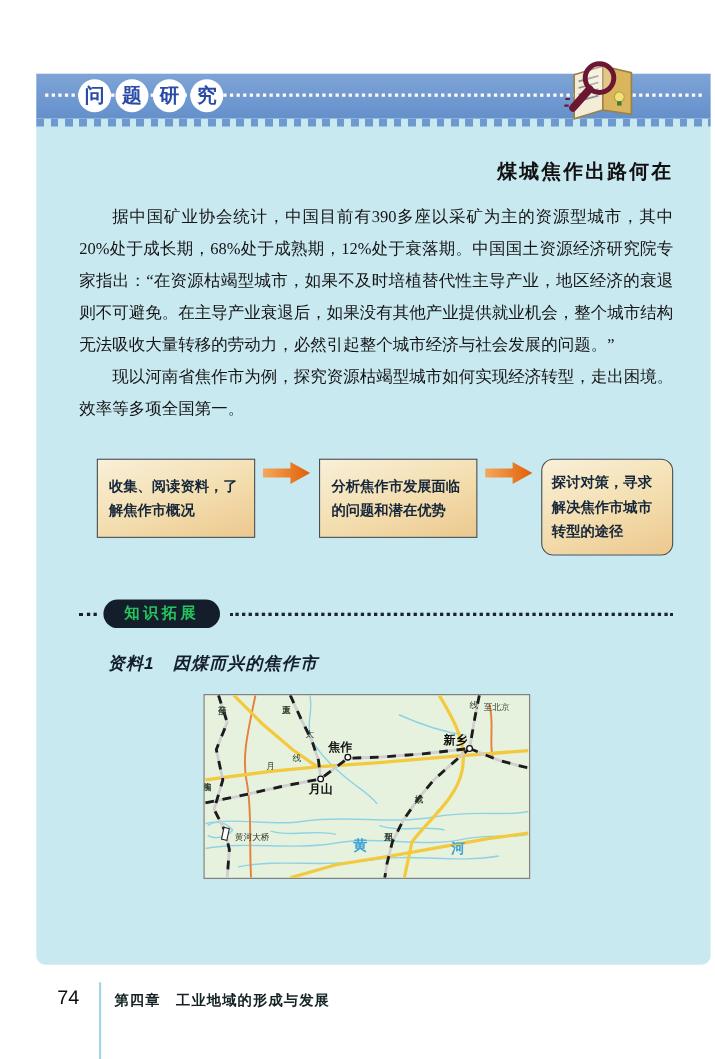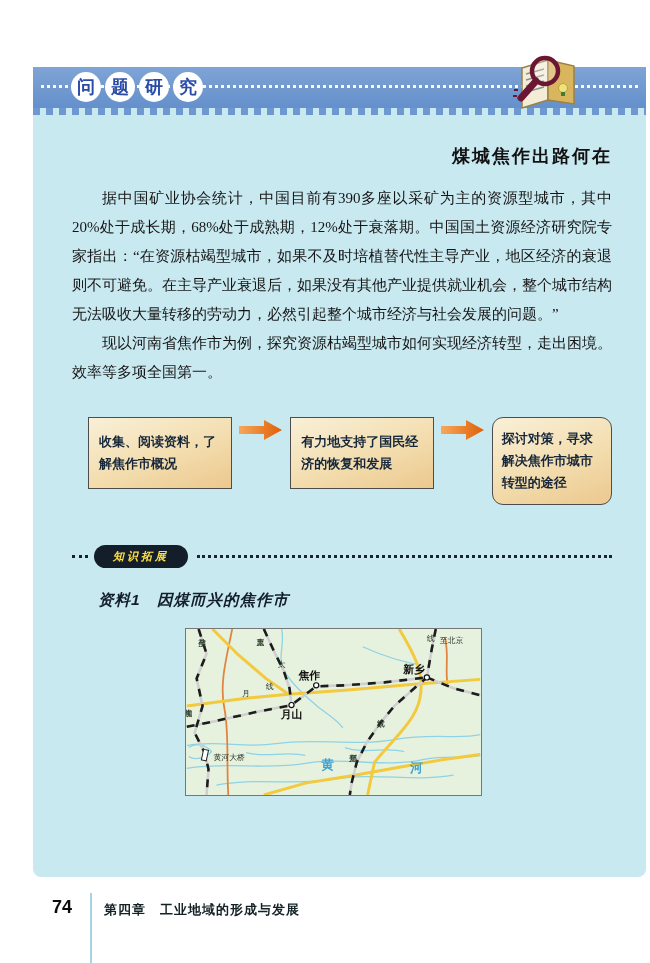--- a/index.html
+++ b/index.html
@@ -54,41 +54,41 @@
     padding:13px 10px; text-align:left;
   }
   .fb1 { width:150px; margin-left:16px; }
   .fb2 { width:149px; }
   .fb3 { width:125px; padding:10px 9px;border-radius:11px; }
   .flow-arrow { margin:0 7px; flex:0 0 auto; }
   
   .kb-row { margin-top:40px; display:flex; align-items:center; }
   .kb-dots { width:16px; border-top:3px dotted #16202c; height:0; margin-right:6px; }
   .kb-pill {
-    background:#141e2b; color:#fde047; border-radius:14px; padding:4px 19px;
-    font-family:"Liberation Sans","DejaVu Sans",sans-serif;
-    font-weight:bold; font-size:11px; letter-spacing:3px;font-style:italic;
+    background:#141e2b; color:#22c55e; border-radius:14px; padding:4px 19px;
+    font-family:"Liberation Sans","DejaVu Sans",sans-serif;
+    font-weight:bold; font-size:14px; letter-spacing:3px;
   }
   .kb-line { flex:1; border-top:3px dotted #1a2433; height:0; margin-left:9px; }
   .kb-heading {
     margin:22px 0 7px 26px; font-family:"Liberation Sans","DejaVu Sans",sans-serif;
     font-weight:bold; font-size:15.5px; color:#141f2c; letter-spacing:1px;font-style:italic;
   }
   
   figure.map-fig { margin:17px 0 0 113px; width:299px; }
   .map-svg { display:block; border:1px solid #777; background:#e7f2de; }
   .m-city  { font:bold 11px "Liberation Sans","DejaVu Sans",sans-serif; fill:#101010; }
   .m-tiny  { font:8px "Liberation Sans","DejaVu Sans",sans-serif; fill:#2c3a2c; }
   .m-river { font:bold 13px "Liberation Serif","DejaVu Serif",serif; fill:#3da2d4; }
   .mv { writing-mode:vertical-rl; text-orientation:upright; }
   
   .page-num {
     position:absolute; left:52px; top:897px;
     font-family:"Liberation Sans","DejaVu Sans",sans-serif;
-    font-weight:bold; font-size:18px; color:#0c0c0c;
+    font-weight:normal; font-size:18px; color:#0c0c0c;
   }
   .footer-rule {
     position:absolute; left:90px; top:893px; width:2px; height:70px; background:#a7d3e6;
   }
   .footer-chapter {
     position:absolute; left:104px; top:901px;
     font-family:"Liberation Sans","DejaVu Sans",sans-serif;
     font-weight:bold; font-size:13px; color:#142226; letter-spacing:1px;
   }
 </style>
@@ -130,21 +130,21 @@
       <div class="flow-box fb1">收集、阅读资料，了解焦作市概况</div>
       <svg class="flow-arrow" width="44" height="26" viewBox="0 0 44 26">
         <defs>
             <linearGradient id="ag1" x1="0" y1="0" x2="1" y2="0">
           <stop offset="0" stop-color="#f5a85c"></stop>
               <stop offset="1" stop-color="#e05f06"></stop>
         </linearGradient>
           </defs>
         <polygon points="0,9 25,9 25,3 43,13 25,23 25,17 0,17" fill="url(#ag1)"></polygon>
       </svg>
-      <div class="flow-box fb2">有力地支持了国民经济的恢复和发展</div>
+      <div class="flow-box fb2">分析焦作市发展面临的问题和潜在优势</div>
       <svg class="flow-arrow" width="44" height="26" viewBox="0 0 44 26">
         <defs>
             <linearGradient id="ag2" x1="0" y1="0" x2="1" y2="0">
           <stop offset="0" stop-color="#f5a85c"></stop>
               <stop offset="1" stop-color="#e05f06"></stop>
         </linearGradient>
           </defs>
         <polygon points="0,9 25,9 25,3 43,13 25,23 25,17 0,17" fill="url(#ag2)"></polygon>
       </svg>
       <div class="flow-box fb3">探讨对策，寻求解决焦作市城市转型的途径</div>

